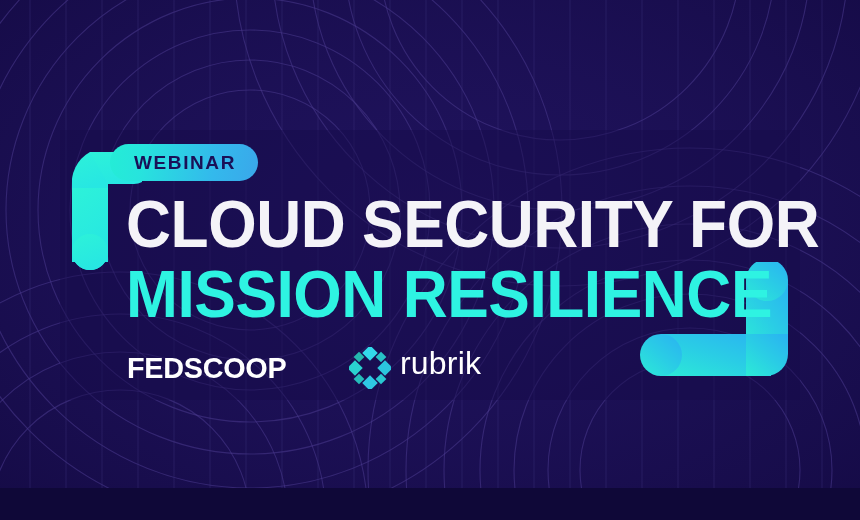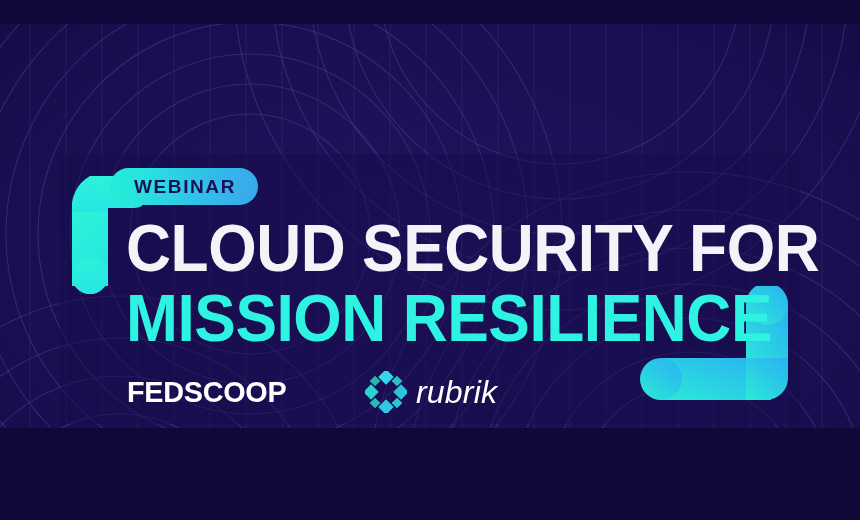--- a/index.html
+++ b/index.html
@@ -3,25 +3,24 @@
 <meta charset="utf-8">
 <style>
   html, body {
     margin: 0;
     padding: 0;
     background: #0f0838;
   }
   #banner {
     position: relative;
     width: 860px;
-    height: 404px;
+    height: 488px;
     overflow: hidden;
     background: #1a0f52;
     font-family: "Liberation Sans", sans-serif;
-    margin-top: 24px;
   }
 
   
   .bg-layer {
     position: absolute;
     inset: 0;
     pointer-events: none;
   }
   .bg-svg { display: block; width: 860px; height: 520px; }
 
@@ -75,36 +74,34 @@
   #headline-line-1 { color: #f4f3f8; }
   #headline-line-2 { color: #2ef3e2; margin-top: 6px; }
 
   
   #logo-row {
     position: absolute;
     left: 127px;
     top: 347px;
     display: flex;
     align-items: center;
-    gap: 16px;
   }
   #fedscoop-logo {
     color: #ffffff;
     font-size: 30px;
     font-weight: bold;
     letter-spacing: -0.3px;
     line-height: 1;
     transform: scaleX(0.96);
     transform-origin: left center;
   }
   #rubrik-lockup {
     display: flex;
-    align-items: center;
+    align-items: flex-start;
     margin-left: 56px;
-    font-style: italic;
   }
   #rubrik-mark { display: block; }
   #rubrik-wordmark {
     color: #ffffff;
     font-size: 32px;
     font-weight: normal;
     letter-spacing: 0.2px;
     line-height: 1;
     margin-left: 9px;
   }

